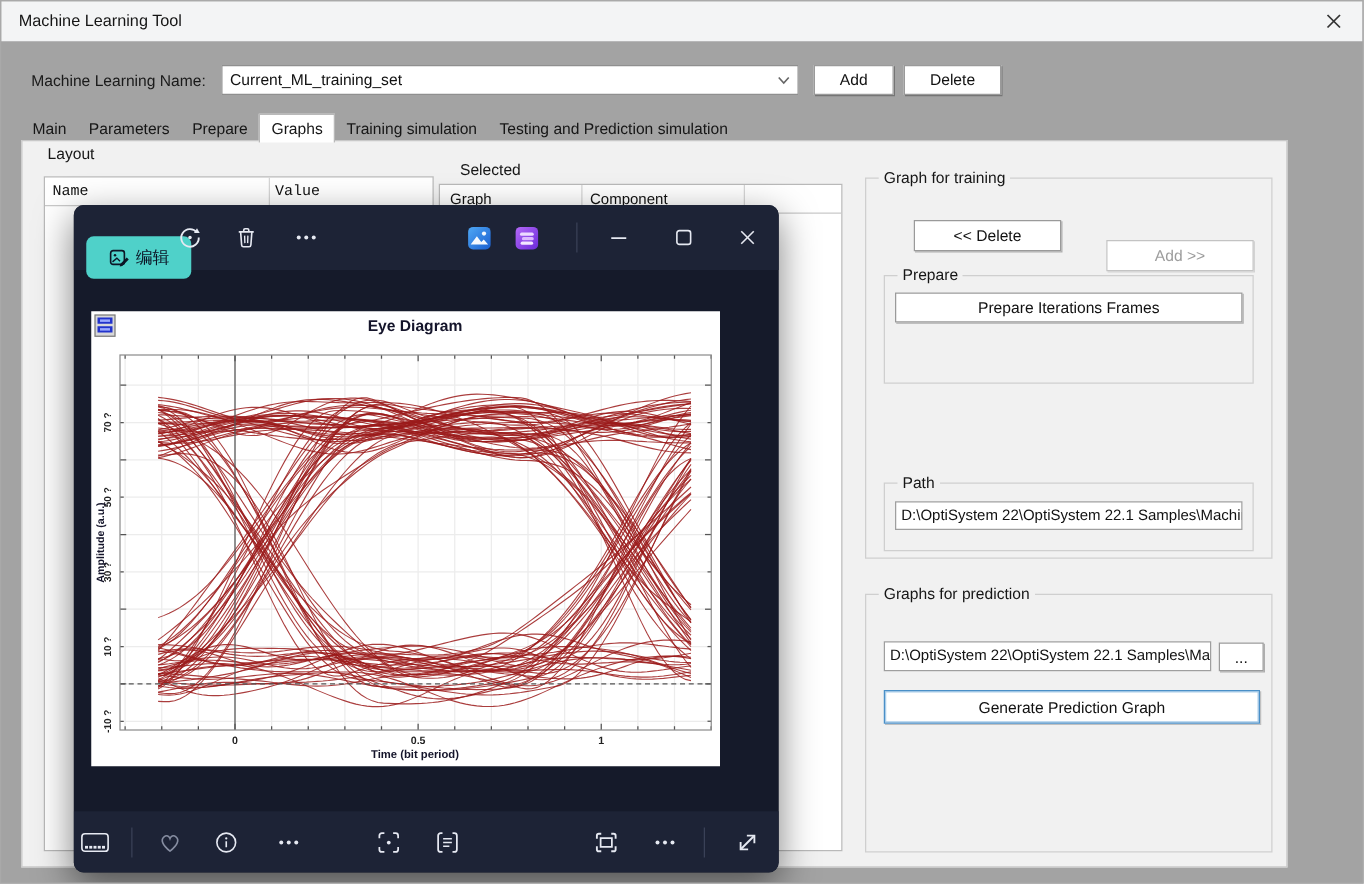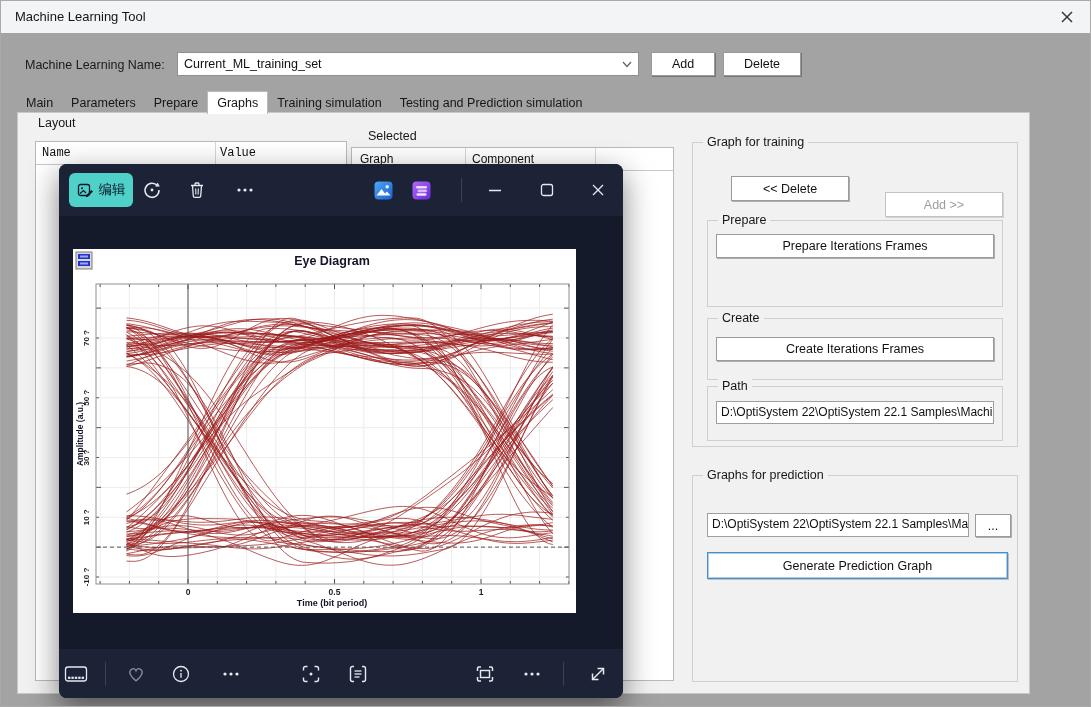--- a/index.html
+++ b/index.html
@@ -37,21 +37,21 @@
   .progress{position:absolute;border:1px solid #8f8f8f;box-sizing:border-box;background:#fff;}
   .progress .fill{position:absolute;left:0;top:0;bottom:0;}
   .progress .ptxt{position:absolute;left:0;right:0;top:0;bottom:0;text-align:center;line-height:22px;
                   color:#fff;font-weight:bold;font-size:12.5px;}
   .focusbtn{border:1px solid #4a8fc7;box-shadow:inset 0 0 0 1px #a9cdea,1px 1px 0 rgba(0,0,0,.2);}
   
   .photos{position:absolute;left:58px;top:163px;width:564px;height:534px;background:#151a2a;border-radius:8px;
           box-shadow:0 10px 30px rgba(0,0,0,.5);z-index:10;overflow:hidden;}
   .p-top{position:absolute;left:0;top:0;right:0;height:52px;background:#1d2336;}
   .p-bottom{position:absolute;left:0;bottom:0;right:0;height:49px;background:#1d2336;}
-  .edit-btn{position:absolute;left:10px;top:9px;width:64px;height:34px;border-radius:6px;background:#4fd1c9;
+  .edit-btn{position:absolute;left:10px;top:25px;width:84px;height:34px;border-radius:6px;background:#4fd1c9;
             display:flex;align-items:center;justify-content:center;gap:5px;cursor:pointer;}
   .edit-btn span{font-size:13.5px;color:#0c1526;}
   .icon-btn{position:absolute;width:30px;height:30px;top:11px;display:flex;align-items:center;justify-content:center;cursor:pointer;}
   .p-bottom .icon-btn{top:10px;}
   .p-sep{position:absolute;width:1px;background:#3a4157;}
   .p-file{position:absolute;left:240px;top:0;width:70px;text-align:center;line-height:52px;color:#eef0f6;font-size:13px;}
   .cap-btn{position:absolute;top:11px;width:34px;height:30px;display:flex;align-items:center;justify-content:center;cursor:pointer;}
   .eye-img{position:absolute;left:14px;top:85px;width:503px;height:364px;background:#fff;}
   svg text{font-family:"Liberation Sans",sans-serif;}
 </style>
@@ -106,24 +106,20 @@
     <div class="group" style="left:674px;top:29px;width:326px;height:305px;">
       <span class="glabel">Graph for training</span>
       <button class="btn" style="left:38px;top:33px;width:118px;height:25px;">&lt;&lt; Delete</button>
       <button class="btn disabled" style="left:192px;top:49px;width:118px;height:25px;">Add &gt;&gt;</button>
 
       <div class="group" style="left:14px;top:77px;width:296px;height:87px;">
         <span class="glabel">Prepare</span>
         <button class="btn" style="left:8px;top:13px;width:278px;height:24px;">Prepare Iterations Frames</button>
       </div>
 
-      <div class="group" style="left:14px;top:175px;width:296px;height:62px;">
-        <span class="glabel">Create</span>
-        <button class="btn" style="left:8px;top:18px;width:278px;height:24px;">Create Iterations Frames</button>
-      </div>
 
       <div class="group" style="left:14px;top:243px;width:296px;height:55px;">
         <span class="glabel">Path</span>
         <div class="field" style="left:8px;top:14px;width:278px;height:23px;">D:\OptiSystem 22\OptiSystem 22.1 Samples\Machine Lear</div>
       </div>
     </div>
 
     <div class="group" style="left:674px;top:362px;width:326px;height:207px;">
       <span class="glabel">Graphs for prediction</span>
       <div class="field" style="left:14px;top:37px;width:262px;height:24px;">D:\OptiSystem 22\OptiSystem 22.1 Samples\Machine L</div>

